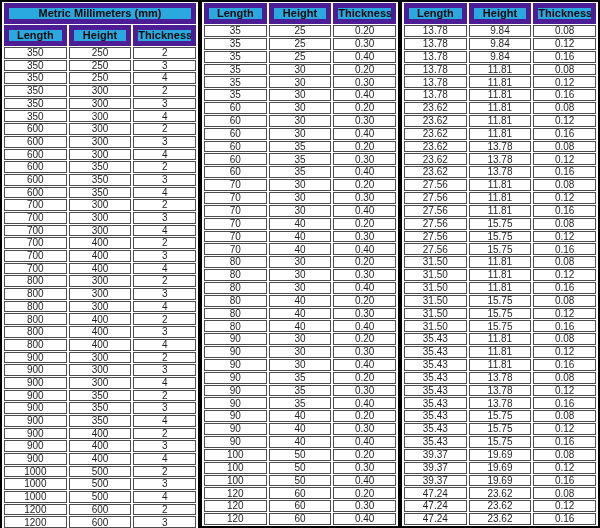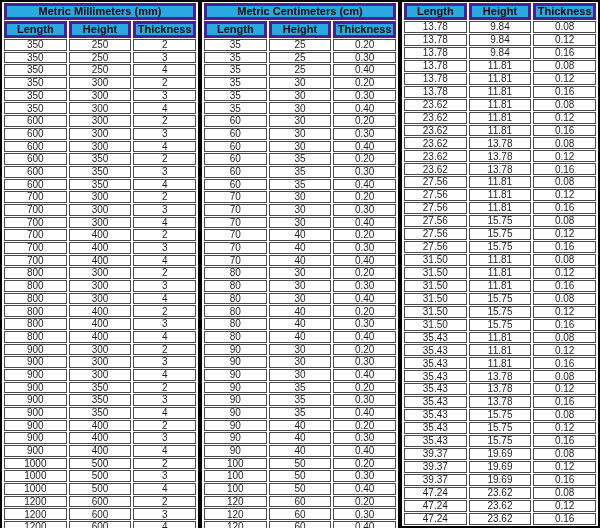--- a/index.html
+++ b/index.html
@@ -30,21 +30,21 @@
     margin: 0;
     text-align: center;
     vertical-align: middle;
     white-space: nowrap;
     overflow: hidden;
   }
 
   th.hcell {
     background: var(--header-bg, #29a9e0);
     color: var(--header-text, #000);
-    border: 3px solid #4c1d95;
+    border: 5px solid #4c1d95;
     font-size: 11px;
     font-weight: bold;
     height: 13px;
     line-height: 11px;
     margin-left: 33px;
   }
 
   td.dcell {
     background: var(--cell-bg, #fff);
     color: var(--cell-text, #1f1f1f);
@@ -265,23 +265,20 @@
           <td class="dcell">1200</td>
           <td class="dcell">600</td>
           <td class="dcell">4</td>
         </tr>
       </tbody>
   </table>
 
   <table class="section">
     <thead>
       <tr>
-        <th colspan="3" class="hcell">Metric Centimeters (cm)</th>
-      </tr>
-      <tr>
         <th class="hcell">Length</th>
         <th class="hcell">Height</th>
         <th class="hcell">Thickness</th>
       </tr>
     </thead>
     <tbody>
         <tr>
           <td class="dcell">35</td>
           <td class="dcell">25</td>
           <td class="dcell">0.20</td>

